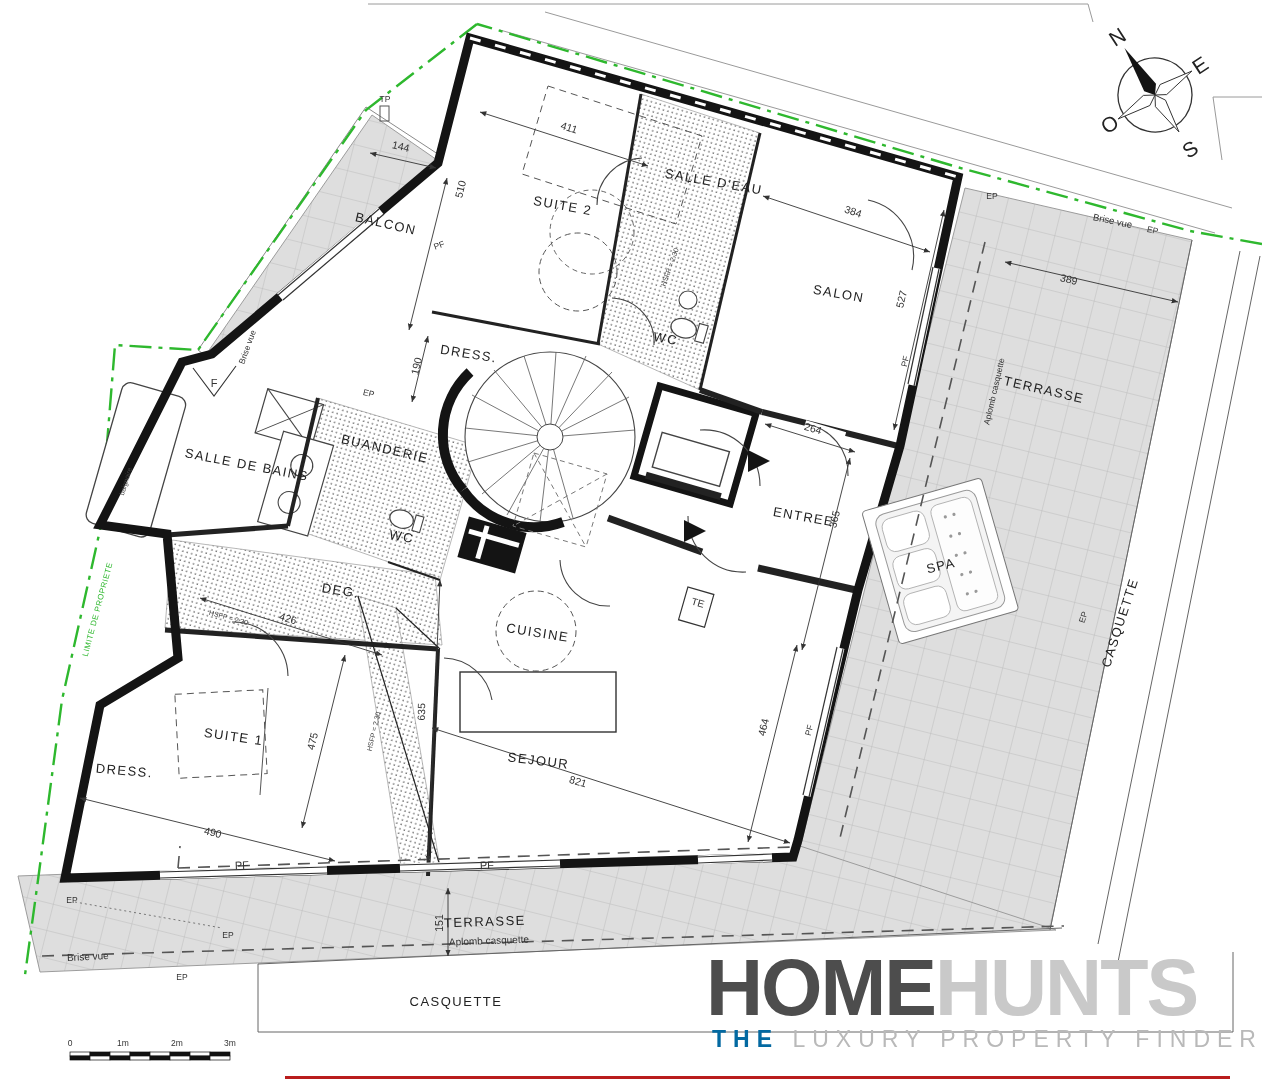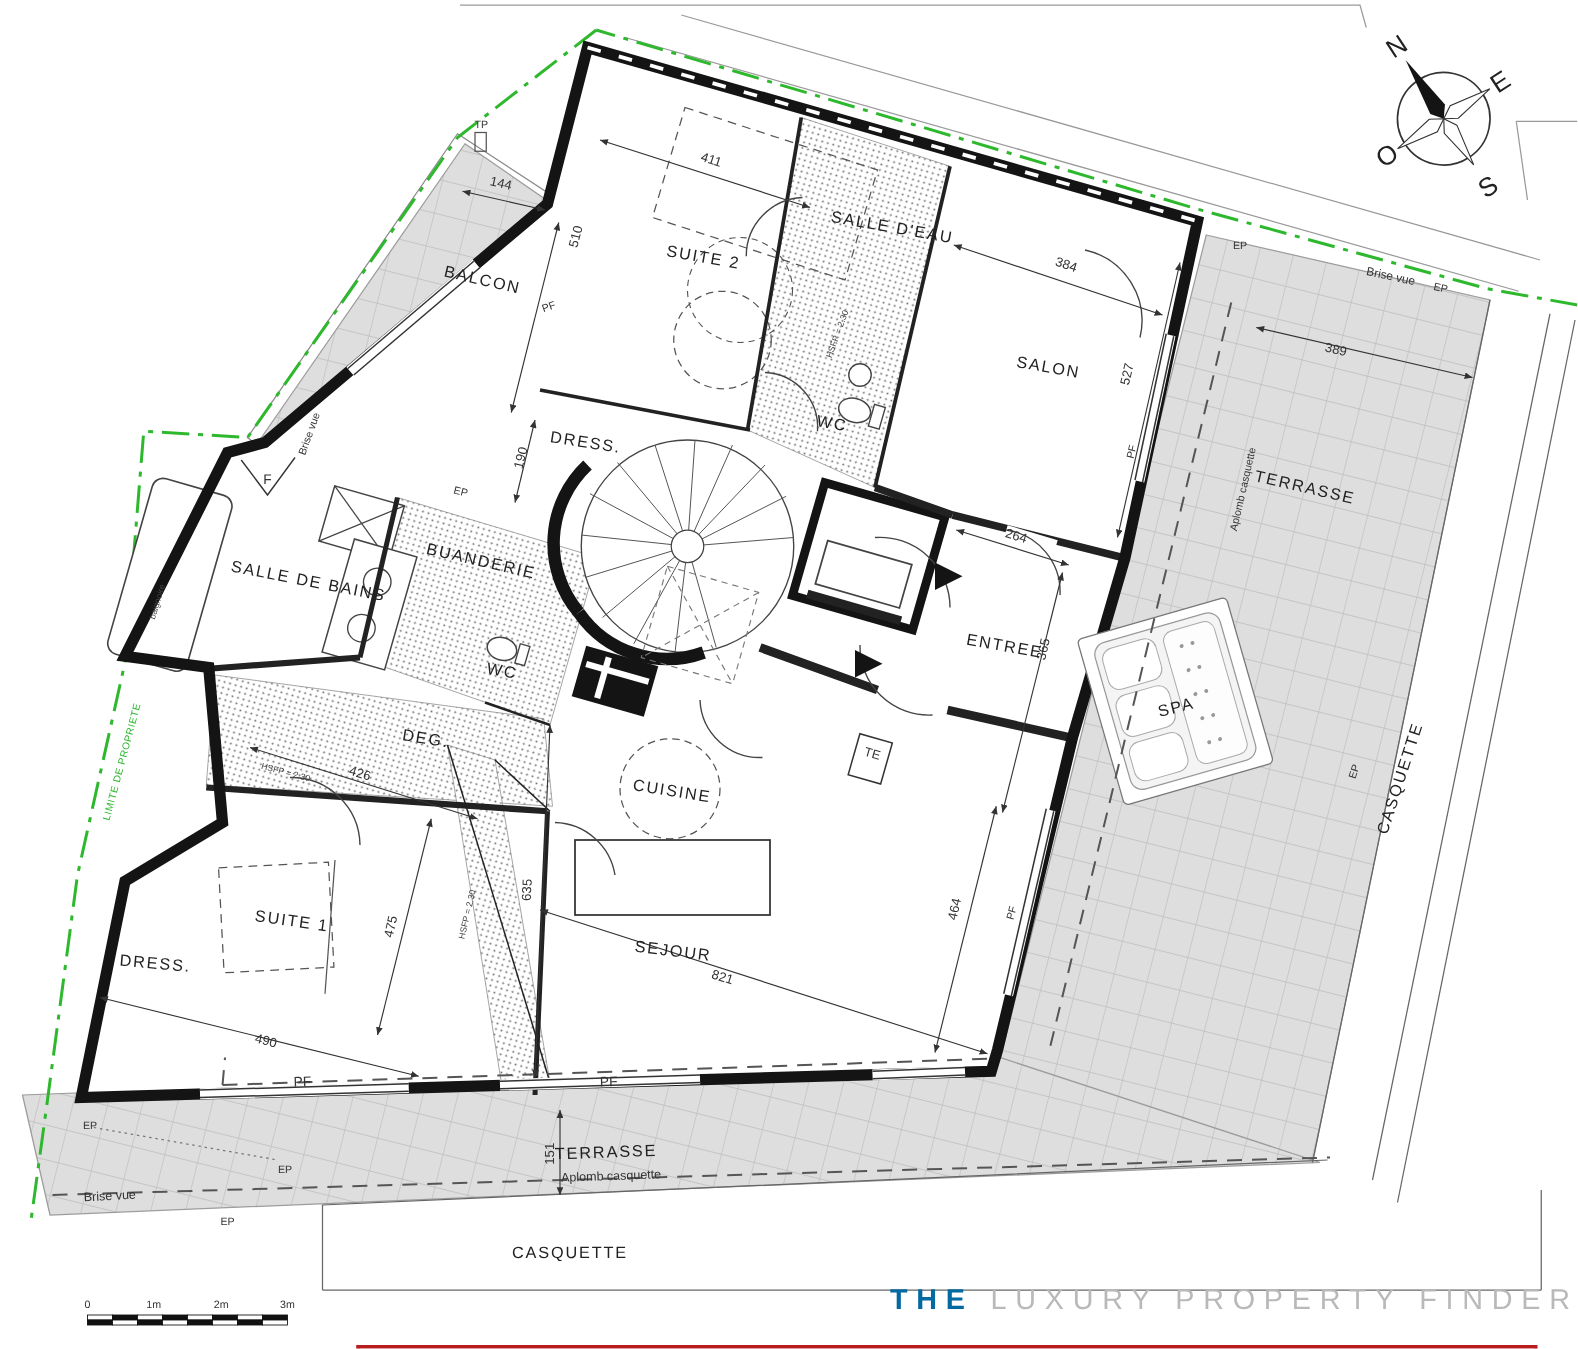--- a/index.html
+++ b/index.html
@@ -380,20 +380,21 @@
       <rect x="40" y="18" width="20" height="4" fill="#111"></rect>
           <rect x="60" y="18" width="20" height="4" fill="#fff"></rect>
       <rect x="80" y="18" width="20" height="4" fill="#111"></rect>
           <rect x="100" y="18" width="20" height="4" fill="#fff"></rect>
       <rect x="120" y="18" width="20" height="4" fill="#111"></rect>
           <rect x="140" y="18" width="20" height="4" fill="#fff"></rect>
     </g>
   </g>
 </svg>
 
+<div class="logo"><span class="home">HOME</span><span class="hunts">HUNTS</span></div>
 <div class="tagline"><span class="the">THE</span><span> LUXURY PROPERTY FINDERS</span></div>
 
 <div class="disclaimer">
   <div>Ceci est un plan de pré-commercialisation, et non un plan d'éxécution. Ce plan est susceptible de modification en fonction des impératifs techniques de mise en oeuvre, de réalisation tant en ce qui concerne</div>
   <div>Les retombées de poutre, soffites, faux-plafonds, canalisations et convecteurs ne sont pas toujours représentés.</div>
 </div>
 
 </div>
 
 </body></html>

